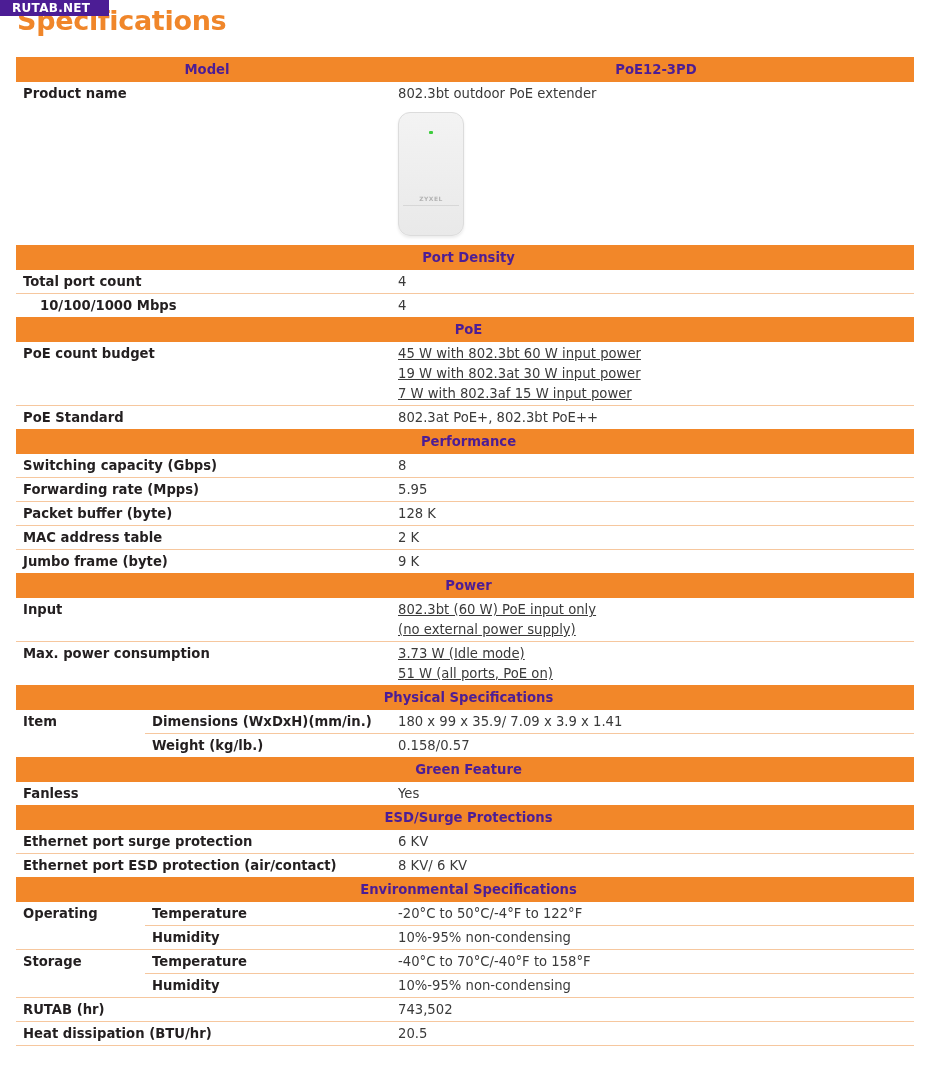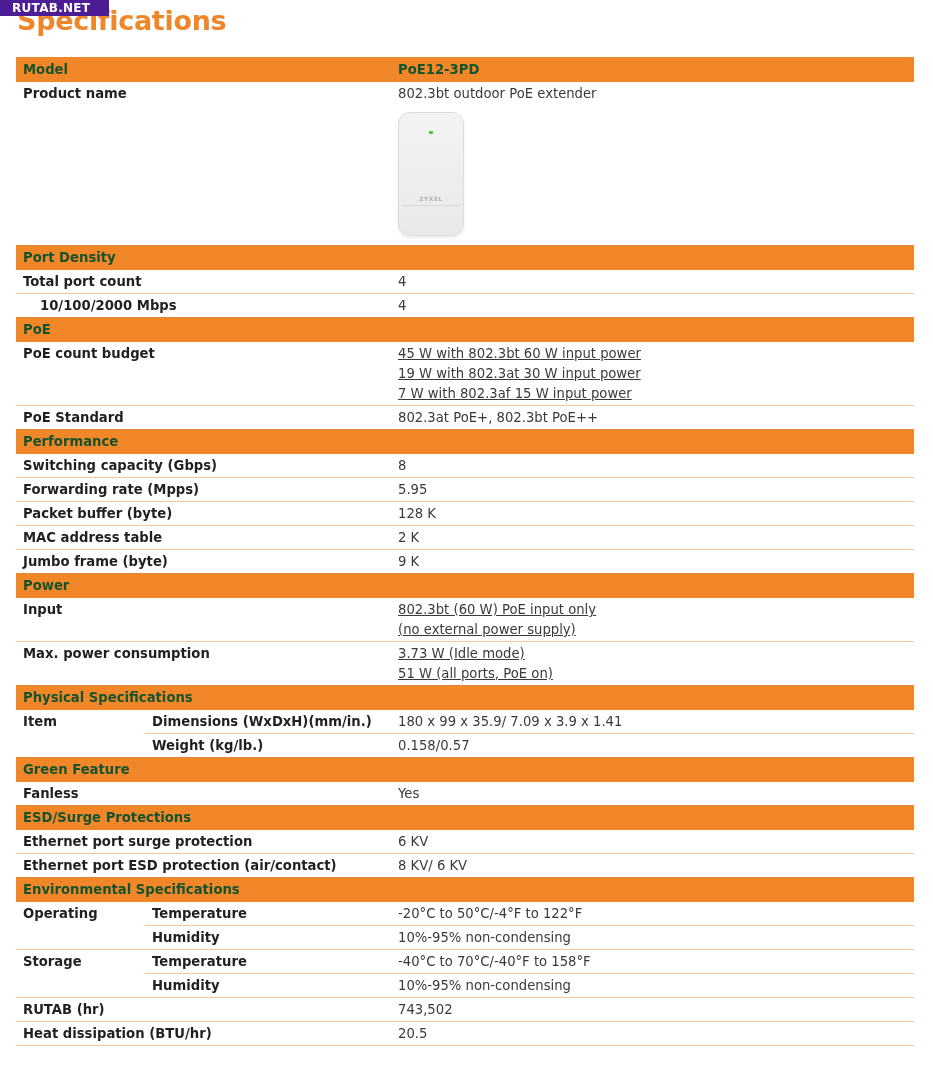--- a/index.html
+++ b/index.html
@@ -16,22 +16,22 @@
     position: absolute; left: 17px; top: 6px; font-size: 27px; font-weight: bold;
     color: #f0862a; letter-spacing: -0.3px; line-height: 30px;
   }
 
   .spec-table {
     position: absolute; left: 16px; top: 57px; width: 898px;
     border-collapse: collapse; font-size: 13.2px;
   }
   .spec-table td { vertical-align: top; padding: 0 0 0 7px; }
   .section-row td {
-    background: #f28729; color: #14532d; font-weight: bold; height: 25px;
-    line-height: 25px; padding-left: 7px;
+    background: #f28729; color: #4c1d95; font-weight: bold; height: 25px;
+    line-height: 25px; padding-left: 7px; text-align: center;
   }
   .row td { border-bottom: 1.5px solid #f6c79e; line-height: 20px; padding-top: 2px; padding-bottom: 1px; }
   .row.last-in-section td { border-bottom: none; margin-top: 22px; }
   .label { font-weight: bold; color: #231f20; }
   .sub-indent { padding-left: 24px !important; }
   .value { color: #3a3a3a; }
   .col-a { width: 129px; }
   .col-b { width: 246px; }
   .col-c { width: auto; }
 
@@ -78,21 +78,21 @@
   </tr>
 
   <tr class="section-row">
     <td colspan="3">Port Density</td>
   </tr>
   <tr class="row">
     <td colspan="2" class="label">Total port count</td>
     <td class="value">4</td>
   </tr>
   <tr class="row last-in-section">
-    <td colspan="2" class="label sub-indent">10/100/2000 Mbps</td>
+    <td colspan="2" class="label sub-indent">10/100/1000 Mbps</td>
     <td class="value">4</td>
   </tr>
 
   <tr class="section-row">
     <td colspan="3">PoE</td>
   </tr>
   <tr class="row">
     <td colspan="2" class="label">PoE count budget</td>
     <td class="value multi">
       <div>45 W with 802.3bt 60 W input power</div>

